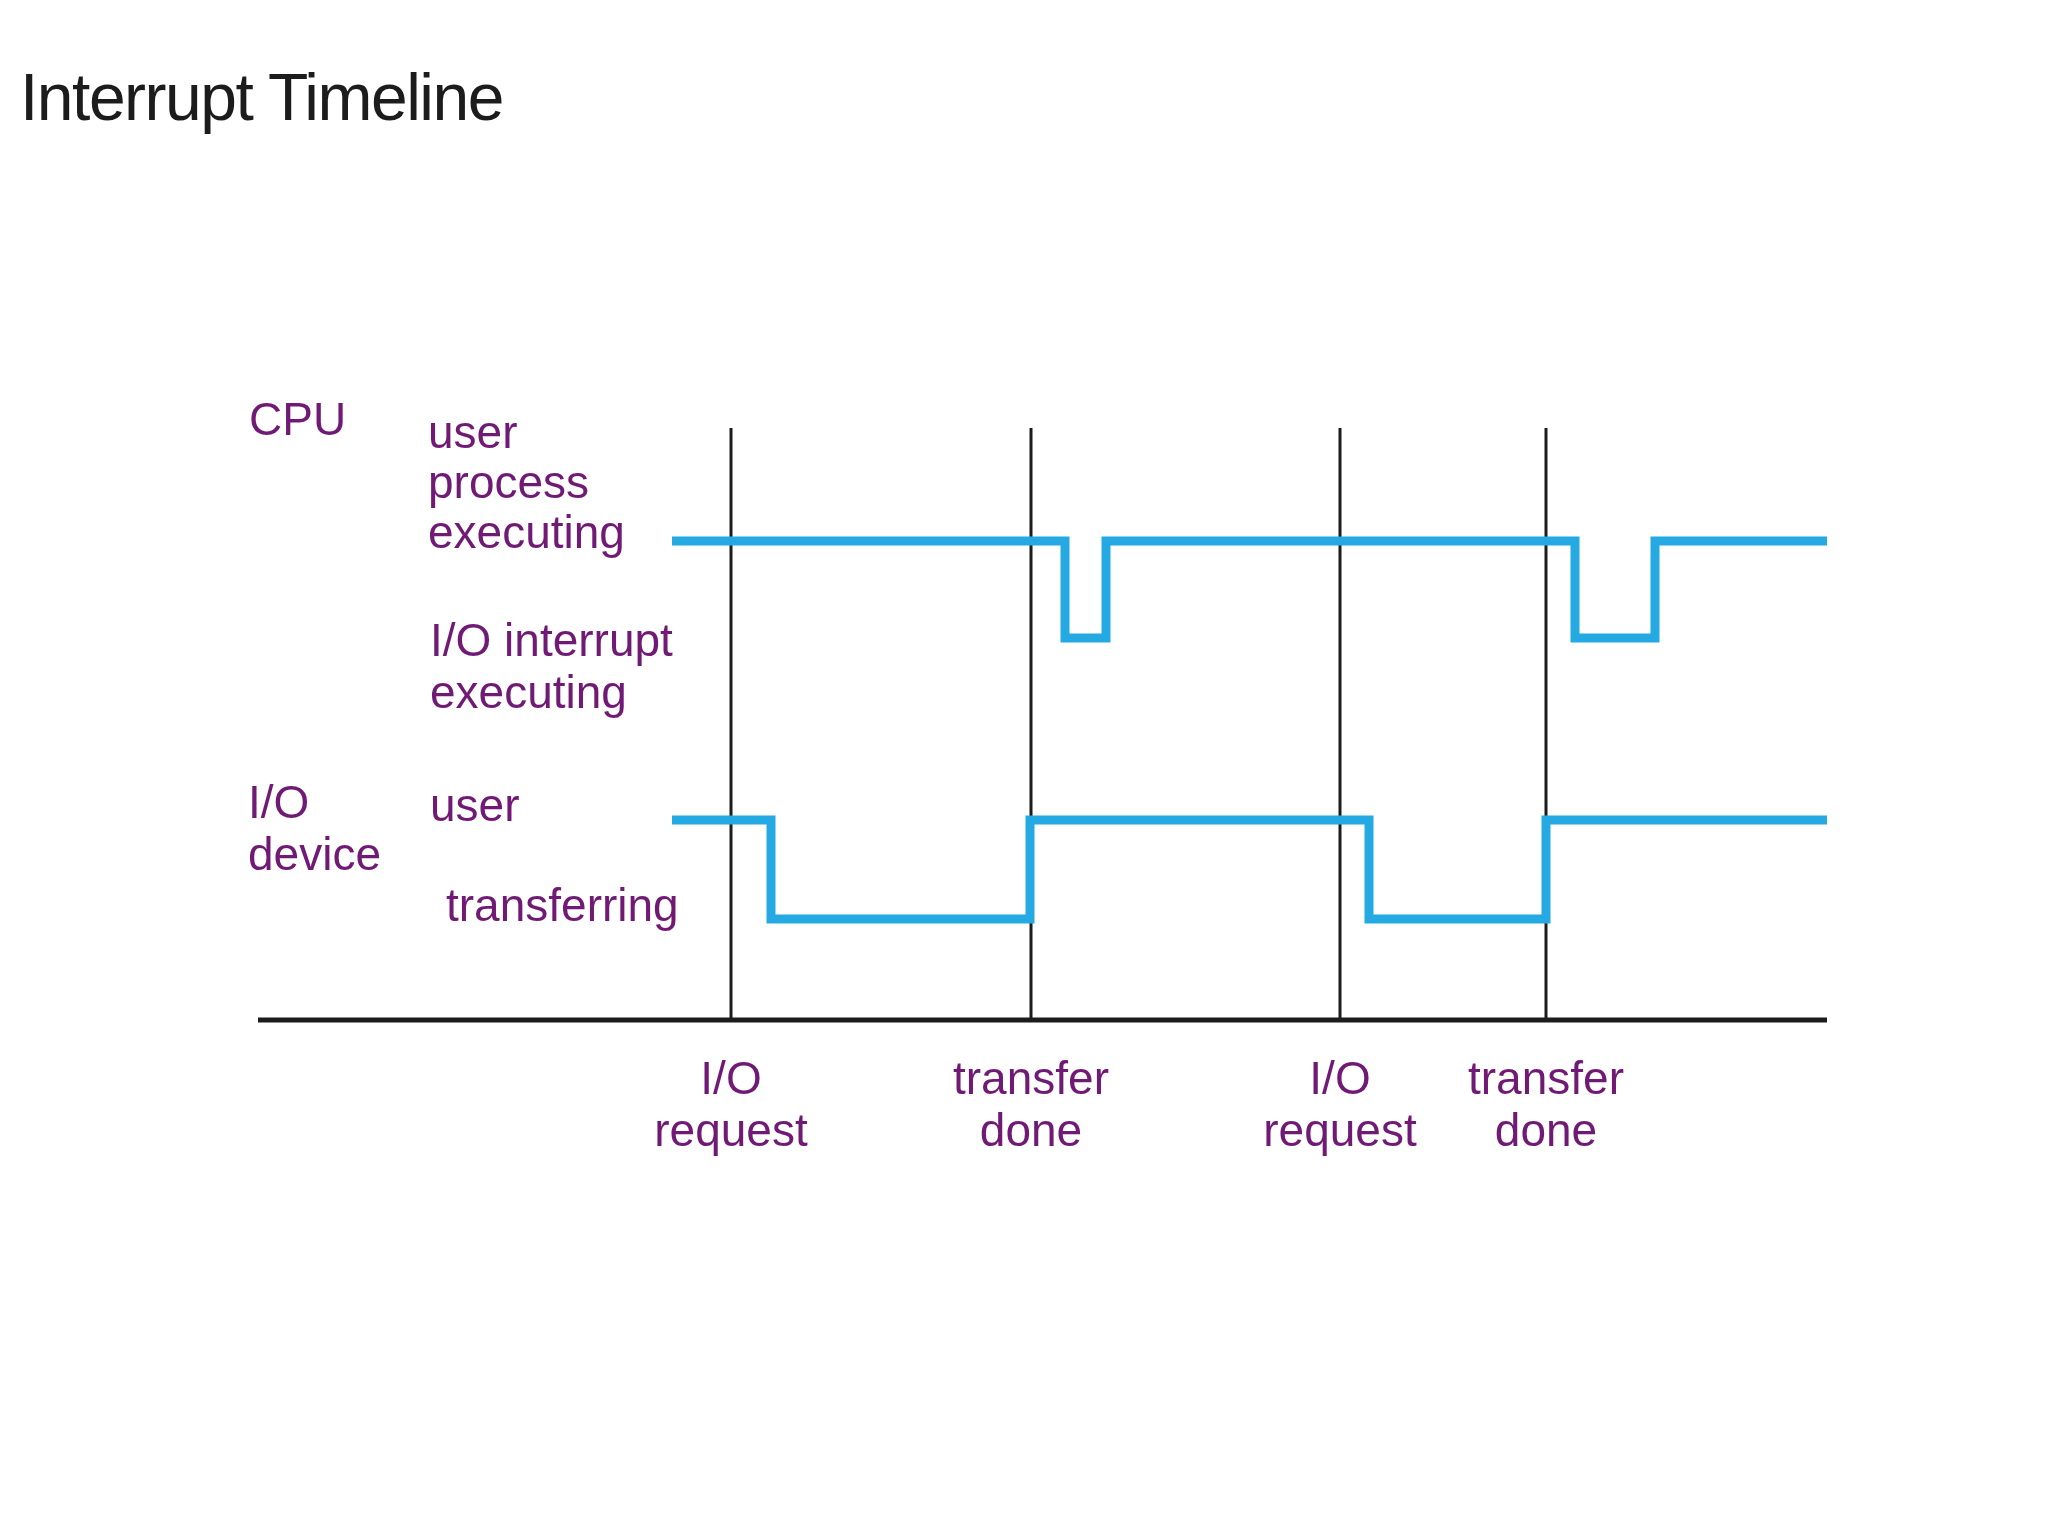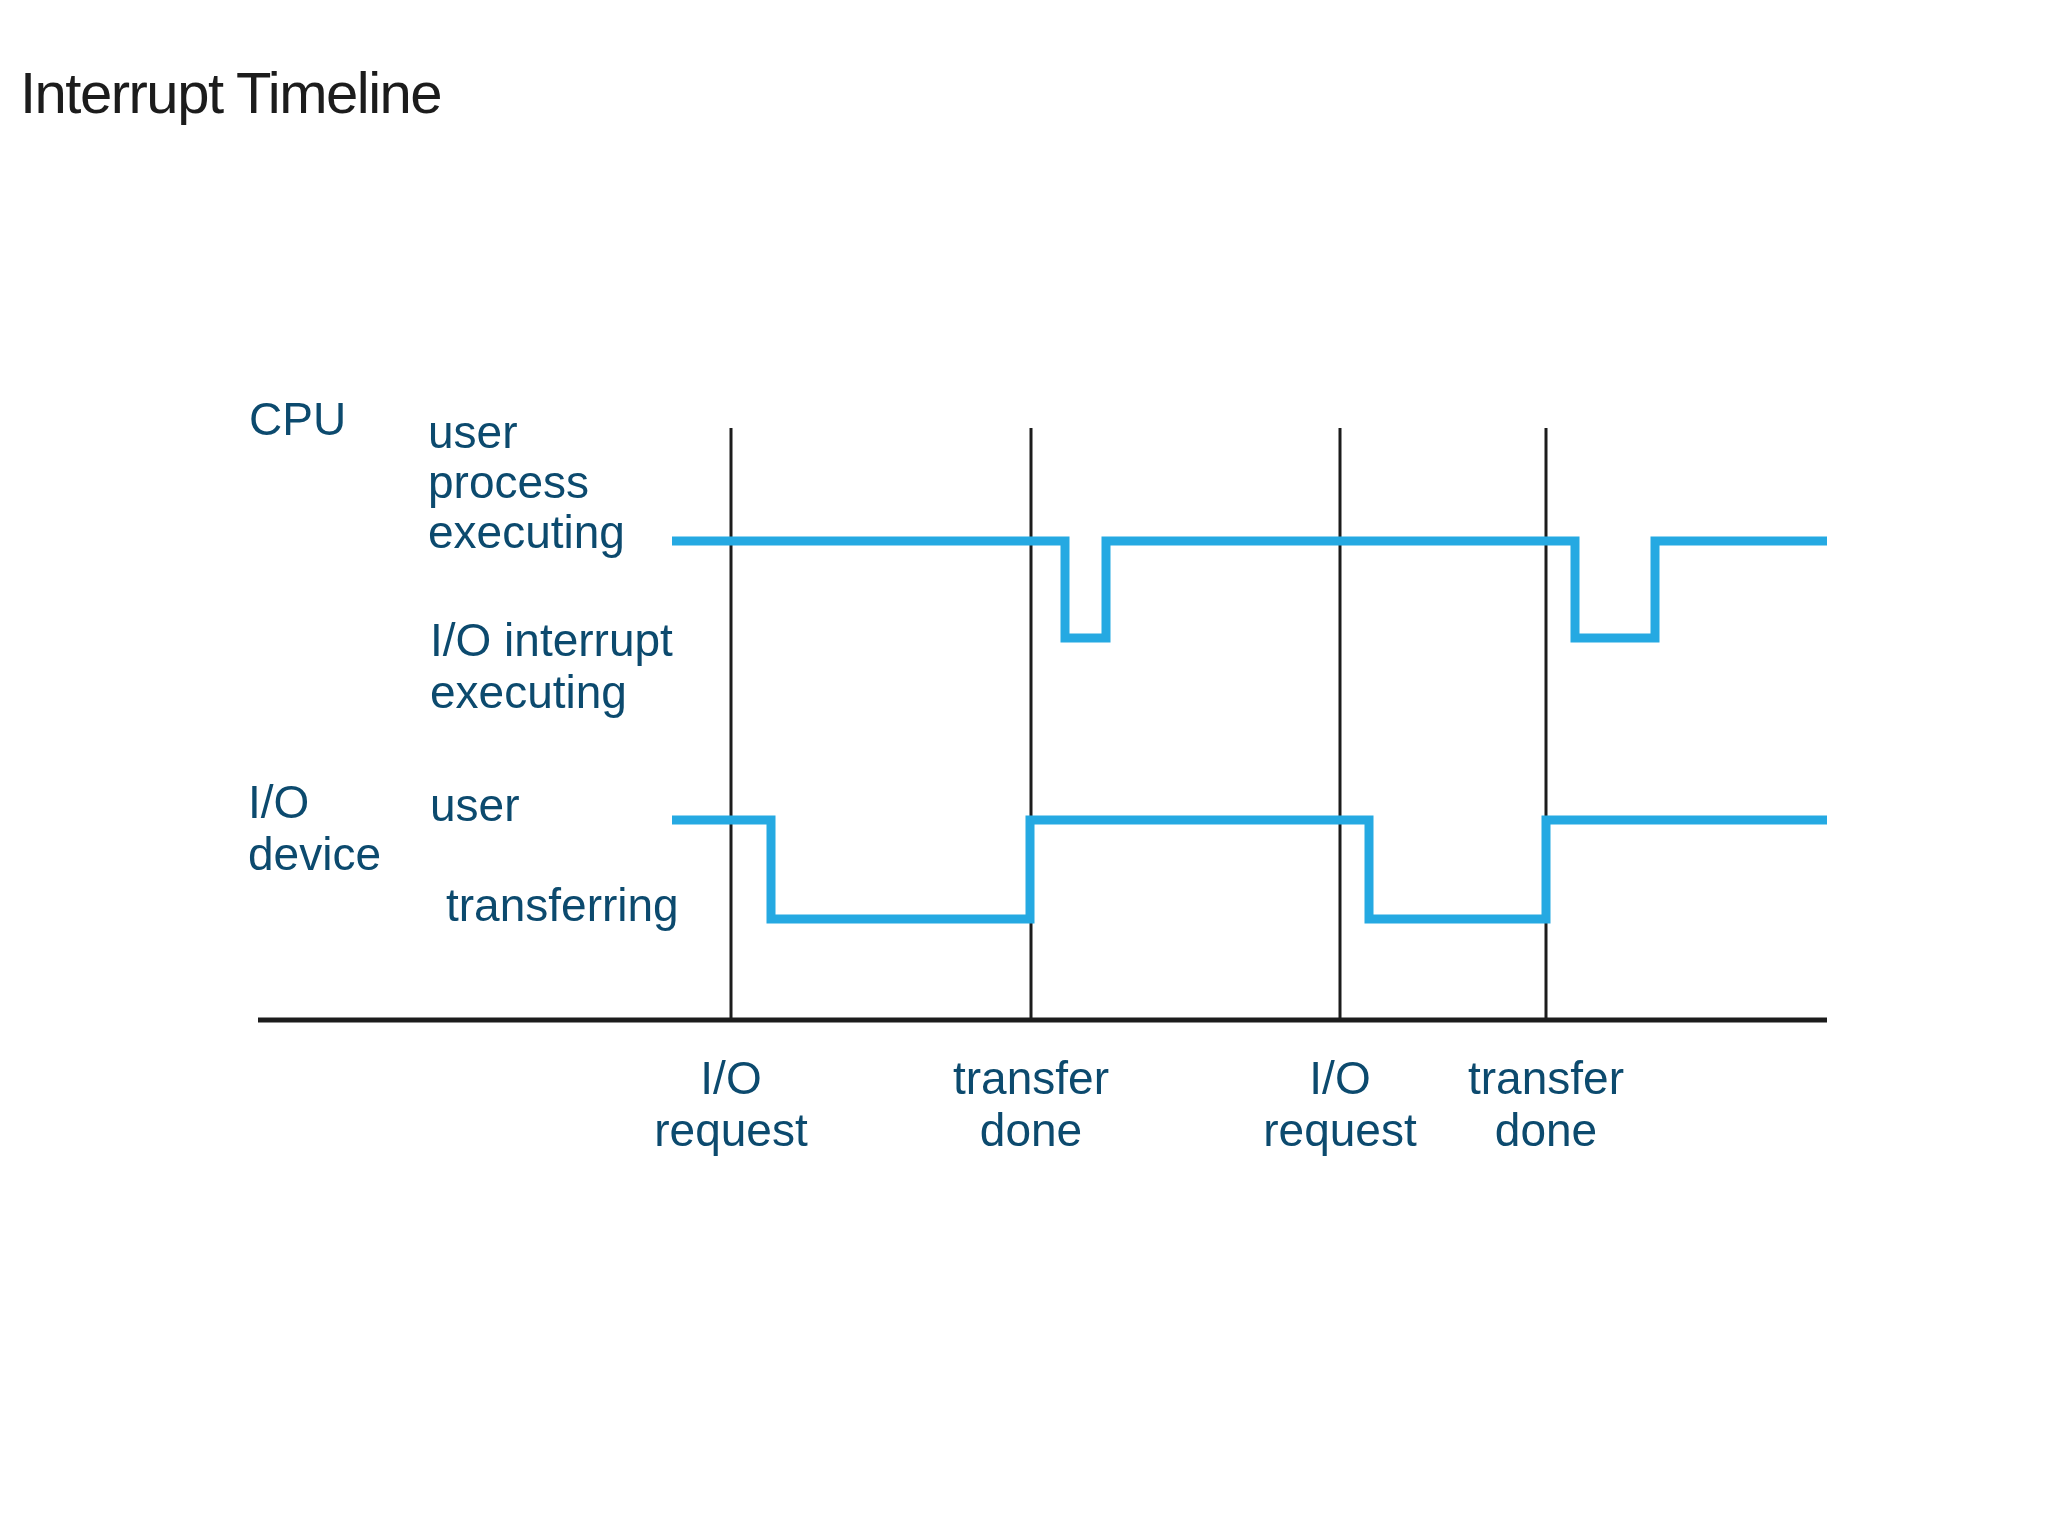--- a/index.html
+++ b/index.html
@@ -7,36 +7,36 @@
     position:relative;
     width:2048px;height:1536px;
     background:#ffffff;
     overflow:hidden;
     font-family:"Liberation Sans", sans-serif;
   }
   #slide-title{
     position:absolute;
     left:20px;top:58px;
     margin:0;
-    font-size:58px;
+    font-size:66px;
     font-weight:400;
     letter-spacing:-1.5px;
     color:#1c1c1c;
     font-family:"Liberation Sans", sans-serif;
     line-height:1.2;
   }
   #diagram-svg{
     position:absolute;
     left:0;top:0;
     width:2048px;height:1536px;
   }
   .lbl{
     position:absolute;
     font-size:46px;
-    color:#0c4a6e;
+    color:#701a75;
     white-space:pre-line;
     line-height:52px;
   }
   #cpu-label        {left:249px; top:394px; line-height:50px;}
   #cpu-exec-label   {left:428px; top:407px; line-height:50px;}
   #cpu-int-label    {left:430px; top:614px;}
   #io-device-label  {left:248px; top:776px;}
   #io-idle-label    {left:430px; top:779px;}
   #io-transf-label  {left:446px; top:879px;}
   .event-label{

